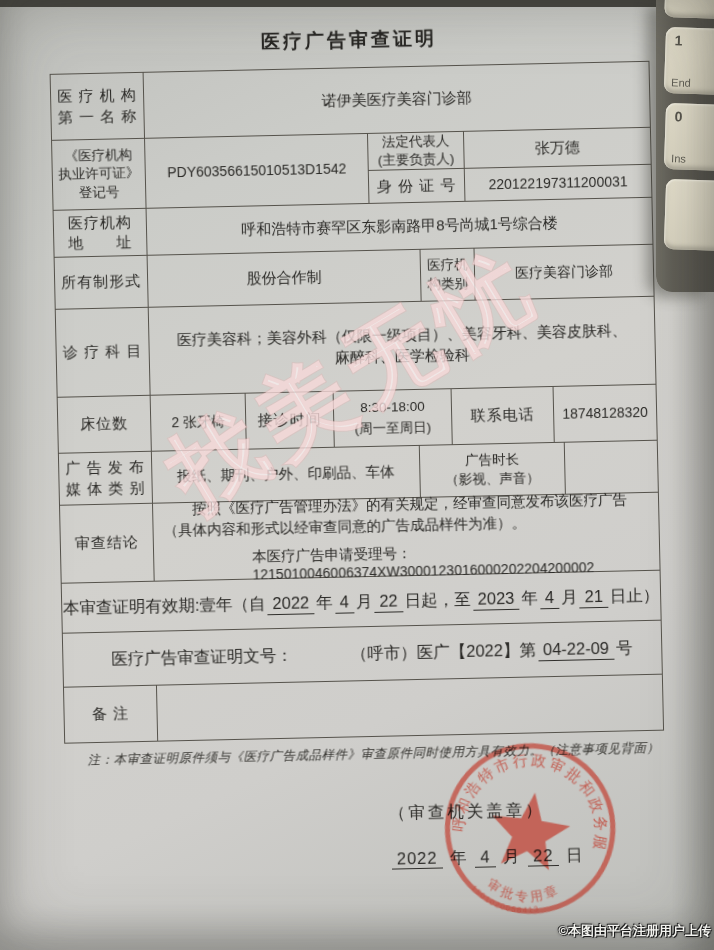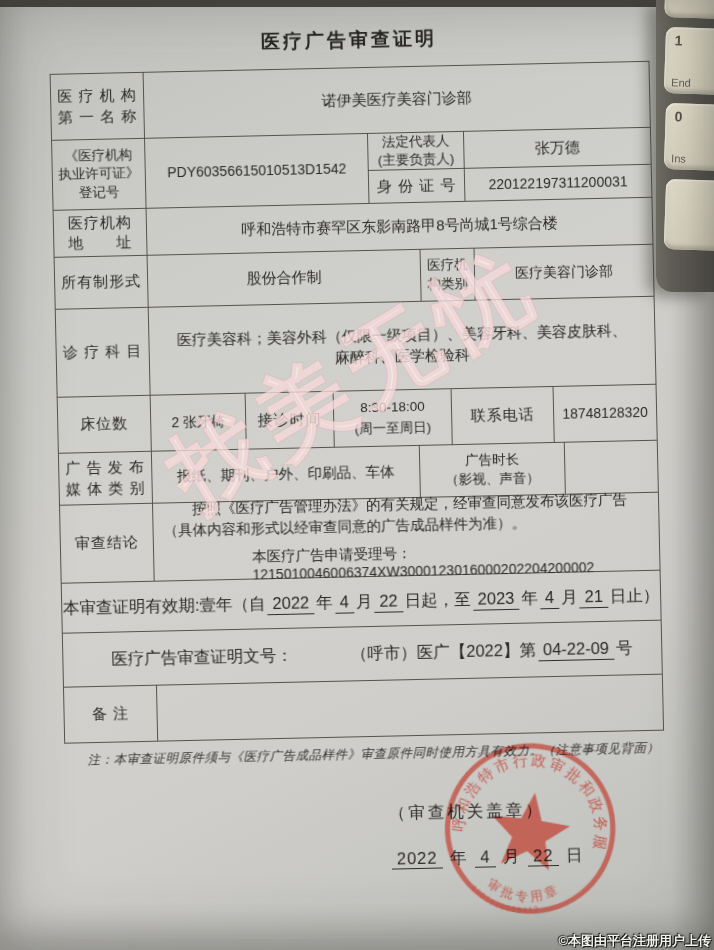--- a/index.html
+++ b/index.html
@@ -57,21 +57,21 @@
   .seal-date{margin-top:24px;font-size:16.5px;letter-spacing:1px;color:#2b2a27;}
 
   .stamp{position:absolute;left:388px;top:718px;width:186px;height:186px;z-index:3;
     mix-blend-mode:multiply;opacity:.88;transform:rotate(9deg);}
 
   .watermark{position:absolute;left:178px;top:438px;z-index:5;pointer-events:none;
     font-size:92px;font-weight:bold;letter-spacing:10px;line-height:1;
     color:rgba(252,240,240,.72);-webkit-text-stroke:2px rgba(235,170,170,.28);
     transform:rotate(-31deg);transform-origin:0 50%;}
 
-  .credit{position:absolute;right:3px;bottom:0;z-index:7;font-size:13px;font-weight:bold;
+  .credit{position:absolute;right:3px;bottom:10px;z-index:7;font-size:13px;font-weight:bold;
     color:#f2f2ee;text-shadow:0 0 3px #000,1px 1px 0 #2a2a2a,-1px -1px 0 #2a2a2a;}
 </style>
 </head>
 <body>
 
 <div class="photo">
 
   <div class="desk-top"></div>
 
   <div class="keyboard">

